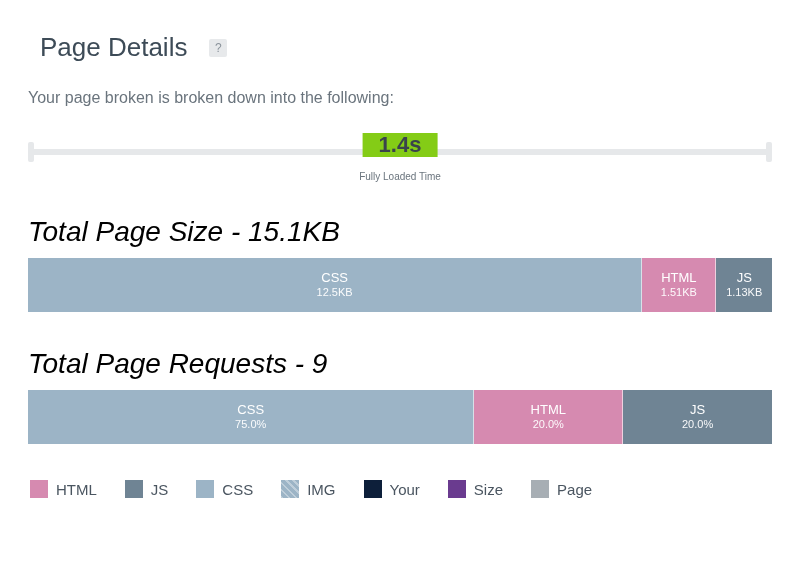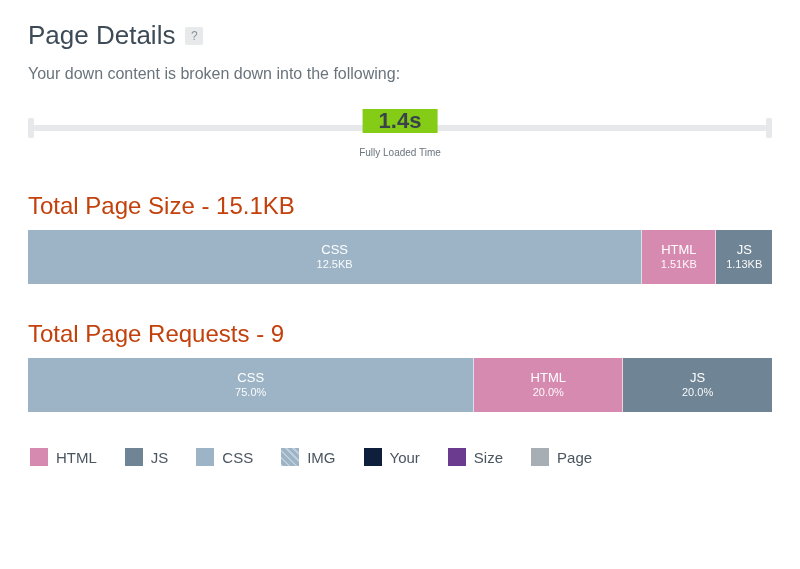--- a/index.html
+++ b/index.html
@@ -14,21 +14,21 @@
   .title-row {
     display: flex;
     align-items: center;
     gap: 10px;
     margin-bottom: 14px;
   }
   h1 {
     font-size: 26px;
     font-weight: 400;
     color: #3d4b57;
-    margin: 0;
+    margin: 12px;
   }
   .help {
     width: 18px; height: 18px;
     background: #e7e9eb;
     color: #8a939b;
     font-size: 12px;
     display: inline-flex;
     align-items: center;
     justify-content: center;
     border-radius: 2px;
@@ -75,24 +75,25 @@
     line-height: 1.1;
   }
   .timeline-caption {
     font-size: 10px;
     color: #6a747d;
     text-align: center;
     margin-top: 6px;
     margin-bottom: 34px;
   }
   .section-title {
-    font-size: 24px;
+    font-size: 28px;
     font-weight: 400;
-    color: #c2410c;
+    color: #000000;
     margin: 0 0 10px 0;
+    font-style: italic;
   }
   .bar {
     display: flex;
     width: 100%;
     height: 54px;
     margin-bottom: 36px;
     overflow: hidden;
   }
   .seg {
     display: flex;
@@ -132,21 +133,21 @@
   }
 </style>
 </head>
 <body>
 
 <div class="title-row">
   <h1>Page Details</h1>
   <span class="help">?</span>
 </div>
 
-<p class="subtitle">Your down content is broken down into the following:</p>
+<p class="subtitle">Your page broken is broken down into the following:</p>
 
 <div class="timeline">
   <div class="timeline-track"></div>
   <div class="timeline-cap left"></div>
   <div class="timeline-cap right"></div>
   <div class="timeline-label-wrap">
     <div class="timeline-value">1.4s</div>
   </div>
 </div>
 <div class="timeline-caption">Fully Loaded Time</div>

